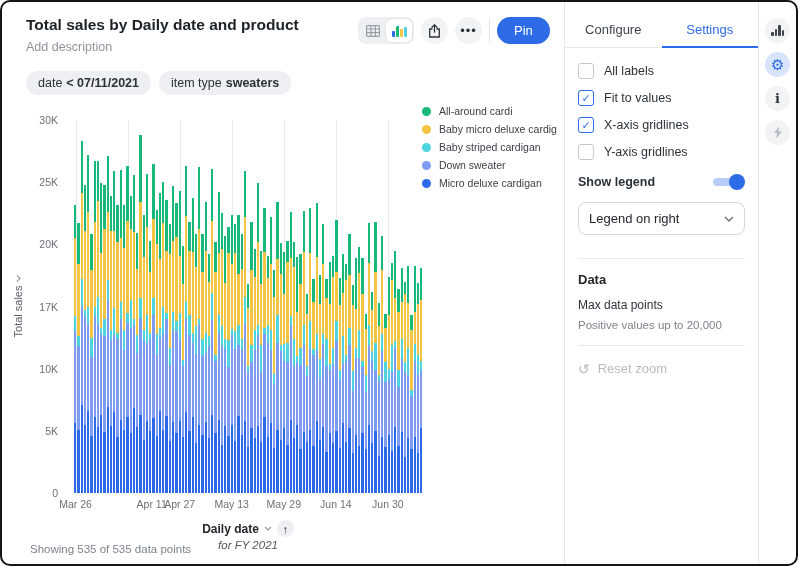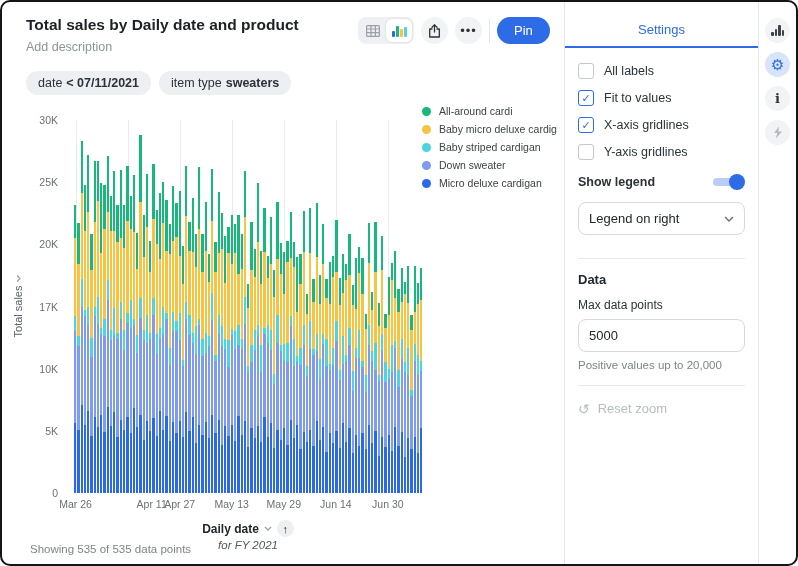--- a/index.html
+++ b/index.html
@@ -972,20 +972,21 @@
             <span class="legend-label">Micro deluxe cardigan</span>
           </div>
         </div>
 
     <div class="status">Showing 535 of 535 data points</div>
   </div>
 
   <div class="panel">
 
     <div class="tabs">
+          <div class="tab">Configure</div>
           <div class="tab active">Settings</div>
         </div>
 
     <div class="panel-pad" style="margin-top:15px;">
       <div style="margin-top:12px;">
             <div class="opt-row">
               <span class="cbox">✓</span>
               <span class="opt-label">All labels</span>
             </div>
             <div class="opt-row">
@@ -1018,21 +1019,20 @@
               <polyline points="1,1 5,5 9,1" fill="none" stroke="#6a7076" stroke-width="1.4"></polyline>
             </svg>
       </div>
     </div>
 
     <div class="divider" style="margin-top:23px;"></div>
 
     <div class="panel-pad" style="margin-top:13px;">
       <div class="sec-header">Data</div>
       <div class="small-label" style="margin-top:11px;">Max data points</div>
-      <input class="text-input" style="margin-top: 7px;" value="5000">
       <div class="helper" style="margin-top:7px;">Positive values up to 20,000</div>
     </div>
 
     <div class="divider" style="margin-top:14px;"></div>
 
     <div class="panel-pad" style="margin-top:15px;">
       <div class="action-row disabled">
         <span class="reset-glyph">↺</span>
         <span>Reset zoom</span>
       </div>

